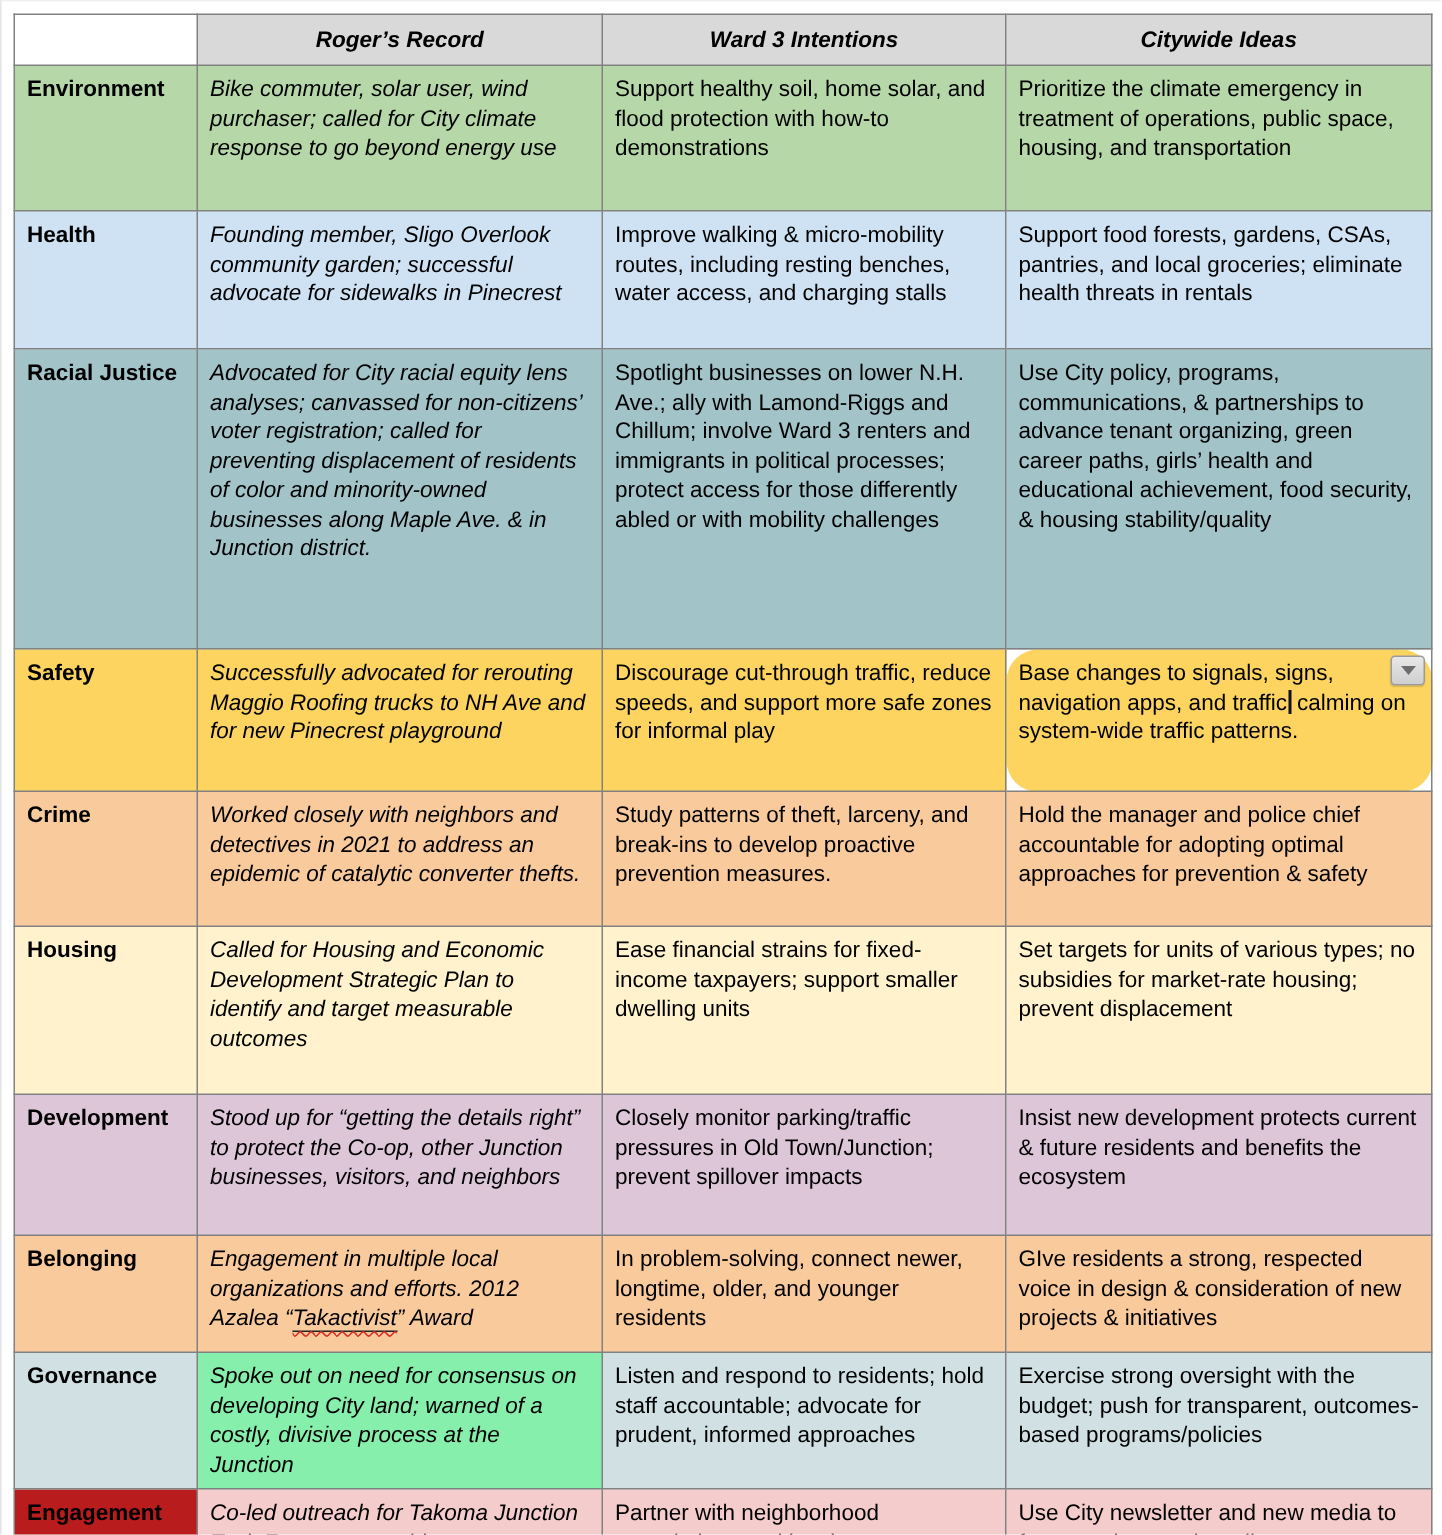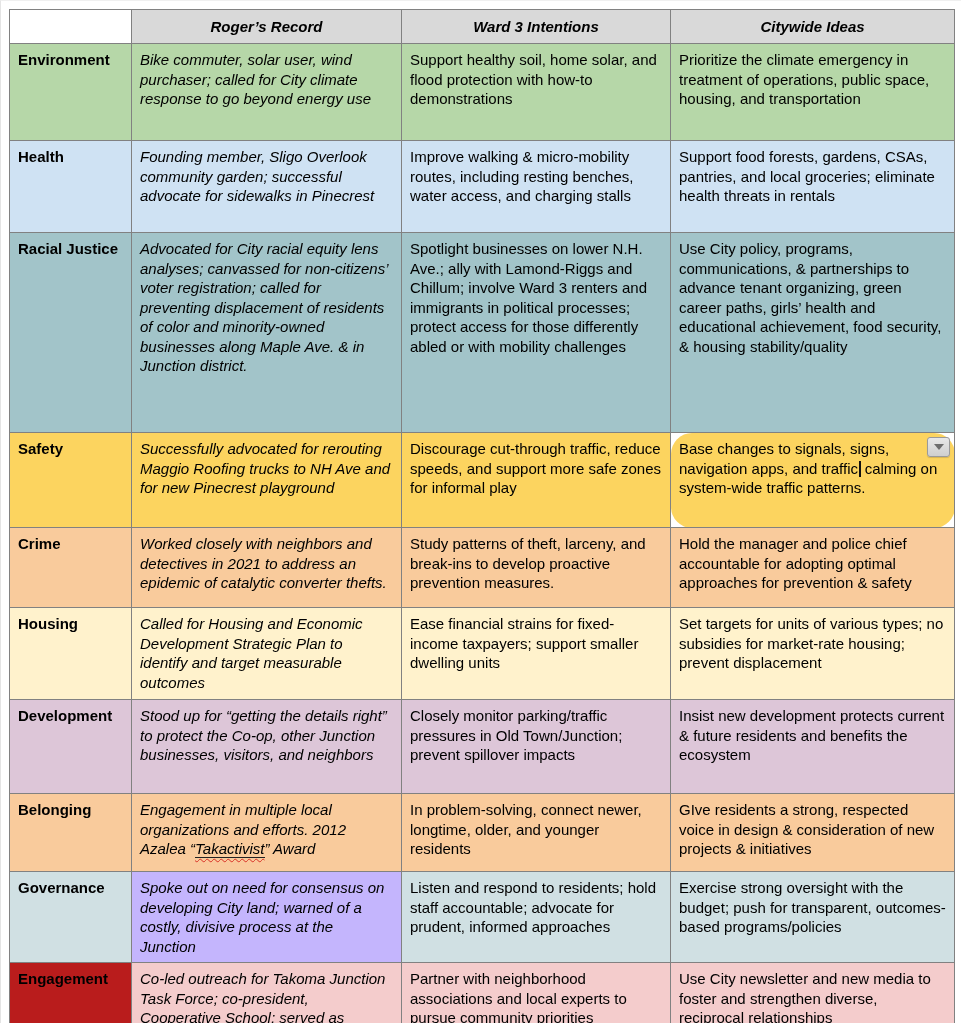--- a/index.html
+++ b/index.html
@@ -125,28 +125,28 @@
     <td class="citywide-cell" style="background: rgb(252, 212, 95); border-radius: 21px;">
       <div class="cell-wrap">
         <span>Base changes to signals, signs, navigation apps, and traffic</span><span class="caret"></span><span> calming on system-wide traffic patterns.</span>
         <span class="dropdown-btn">
                 <span class="tri"></span>
               </span>
       </div>
     </td>
   </tr>
 
-  <tr style="height:80px;">
+  <tr style="height:90px;">
     <td class="label-cell" style="background: rgb(249, 203, 156);">Crime</td>
     <td class="record-cell" style="background: rgb(249, 203, 156);">Worked closely with neighbors and detectives in 2021 to address an epidemic of catalytic converter thefts.</td>
     <td class="ward3-cell" style="background: rgb(249, 203, 156);">Study patterns of theft, larceny, and break-ins to develop proactive prevention measures.</td>
     <td class="citywide-cell" style="background: rgb(249, 203, 156);">Hold the manager and police chief accountable for adopting optimal approaches for prevention &amp; safety</td>
   </tr>
 
-  <tr style="height:92px;">
+  <tr style="height:112px;">
     <td class="label-cell" style="background: rgb(255, 242, 204);">Housing</td>
     <td class="record-cell" style="background: rgb(255, 242, 204);">Called for Housing and Economic Development Strategic Plan to identify and target measurable outcomes</td>
     <td class="ward3-cell" style="background: rgb(255, 242, 204);">Ease financial strains for fixed-income taxpayers; support smaller dwelling units</td>
     <td class="citywide-cell" style="background: rgb(255, 242, 204);">Set targets for units of various types; no subsidies for market-rate housing; prevent displacement</td>
   </tr>
 
   <tr style="height:94px;">
     <td class="label-cell" style="background: rgb(221, 198, 216);">Development</td>
     <td class="record-cell" style="background: rgb(221, 198, 216);">Stood up for “getting the details right” to protect the Co-op, other Junction businesses, visitors, and neighbors</td>
     <td class="ward3-cell" style="background: rgb(221, 198, 216);">Closely monitor parking/traffic pressures in Old Town/Junction; prevent spillover impacts</td>
@@ -155,21 +155,21 @@
 
   <tr style="height:78px;">
     <td class="label-cell" style="background: rgb(249, 203, 156);">Belonging</td>
     <td class="record-cell" style="background: rgb(249, 203, 156);"><span>Engagement in multiple local organizations and efforts. 2012 Azalea “</span><span class="misspelled">Takactivist</span><span>” Award</span></td>
     <td class="ward3-cell" style="background: rgb(249, 203, 156);">In problem-solving, connect newer, longtime, older, and younger residents</td>
     <td class="citywide-cell" style="background: rgb(249, 203, 156);">GIve residents a strong, respected voice in design &amp; consideration of new projects &amp; initiatives</td>
   </tr>
 
   <tr style="height:73px;">
     <td class="label-cell" style="background: rgb(208, 224, 227);">Governance</td>
-    <td class="record-cell" style="background: #c4b5fd;">Spoke out on need for consensus on developing City land; warned of a costly, divisive process at the Junction</td>
+    <td class="record-cell" style="background: #86efac;">Spoke out on need for consensus on developing City land; warned of a costly, divisive process at the Junction</td>
     <td class="ward3-cell" style="background: rgb(208, 224, 227);">Listen and respond to residents; hold staff accountable; advocate for prudent, informed approaches</td>
     <td class="citywide-cell" style="background: rgb(208, 224, 227);">Exercise strong oversight with the budget; push for transparent, outcomes-based programs/policies</td>
   </tr>
 
   <tr style="height:90px;">
     <td class="label-cell" style="background: #b91c1c;">Engagement</td>
     <td class="record-cell" style="background: rgb(244, 204, 204);">Co-led outreach for Takoma Junction Task Force; co-president, Cooperative School; served as Pinecrest president</td>
     <td class="ward3-cell" style="background: rgb(244, 204, 204);">Partner with neighborhood associations and local experts to pursue community priorities</td>
     <td class="citywide-cell" style="background: rgb(244, 204, 204);">Use City newsletter and new media to foster and strengthen diverse, reciprocal relationships</td>
   </tr>

